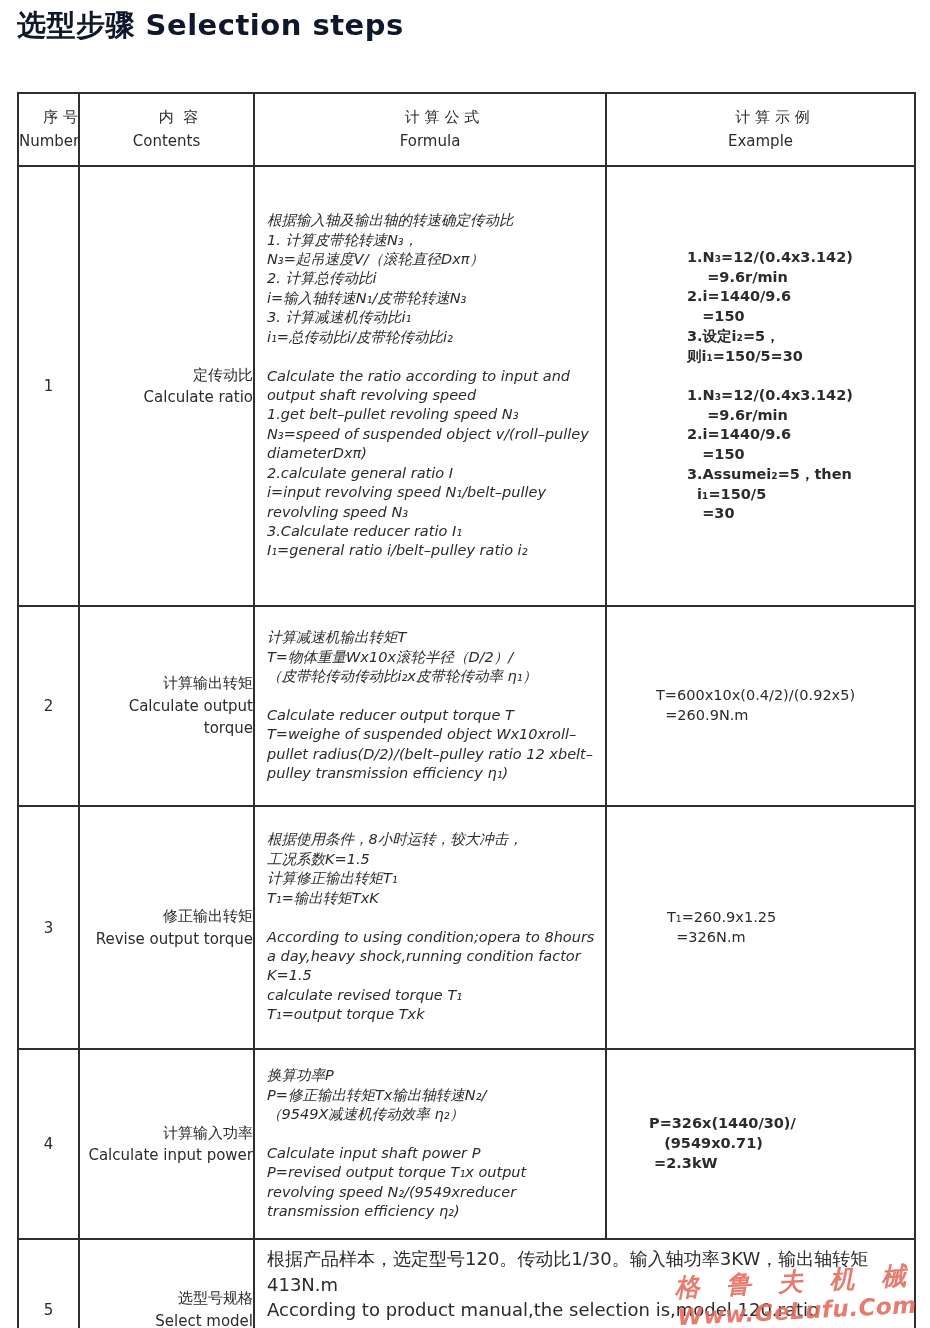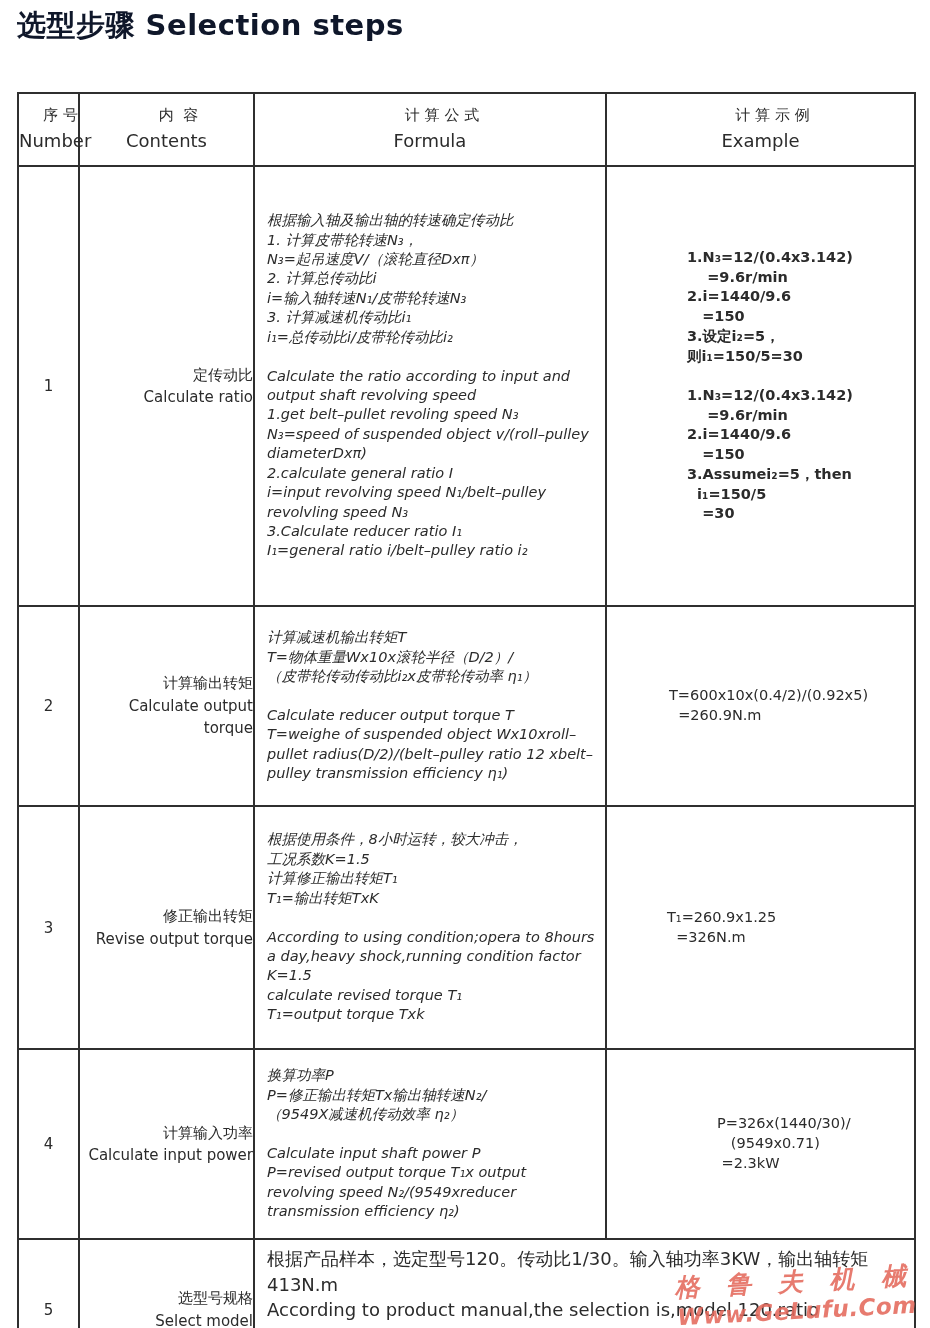--- a/index.html
+++ b/index.html
@@ -28,41 +28,41 @@
     padding:0;
     font-size:15px;
   }
   .c-num  { width:61px;  text-align:center; }
   .c-cont { width:175px; text-align:center; }
   .c-form { width:352px; }
   .c-ex   { width:309px; }
 
   .hcell { text-align:center; line-height:1.55; }
   .hcn { white-space:pre; font-size:15px;margin-left:24px; }
-  .hen { font-size:18px; }
+  .hen { font-size:15px; }
 
   .contcell { text-align:right; line-height:1.5; }
   .numcell  { text-align:center; }
 
   .formula {
     white-space:pre-wrap;
     padding:12px 8px 12px 12px;
     line-height:1.34;
     font-size:14.5px;
     font-style:italic;
   }
   .example {
     white-space:pre-wrap;
     line-height:1.36;
     font-size:14.5px;
   }
   .ex1 { padding-left:80px;font-weight:bold; }
-  .ex2 { padding-left:62px; }
+  .ex2 { padding-left:49px; }
   .ex3 { padding-left:60px; }
-  .ex4 { padding-left:110px; }
+  .ex4 { padding-left:42px;font-weight:bold; }
 
   .note {
     white-space:pre-wrap;
     padding:6px 8px 6px 12px;
     line-height:1.42;
     font-size:18px;
   }
 
   .watermark {
     position:absolute;

